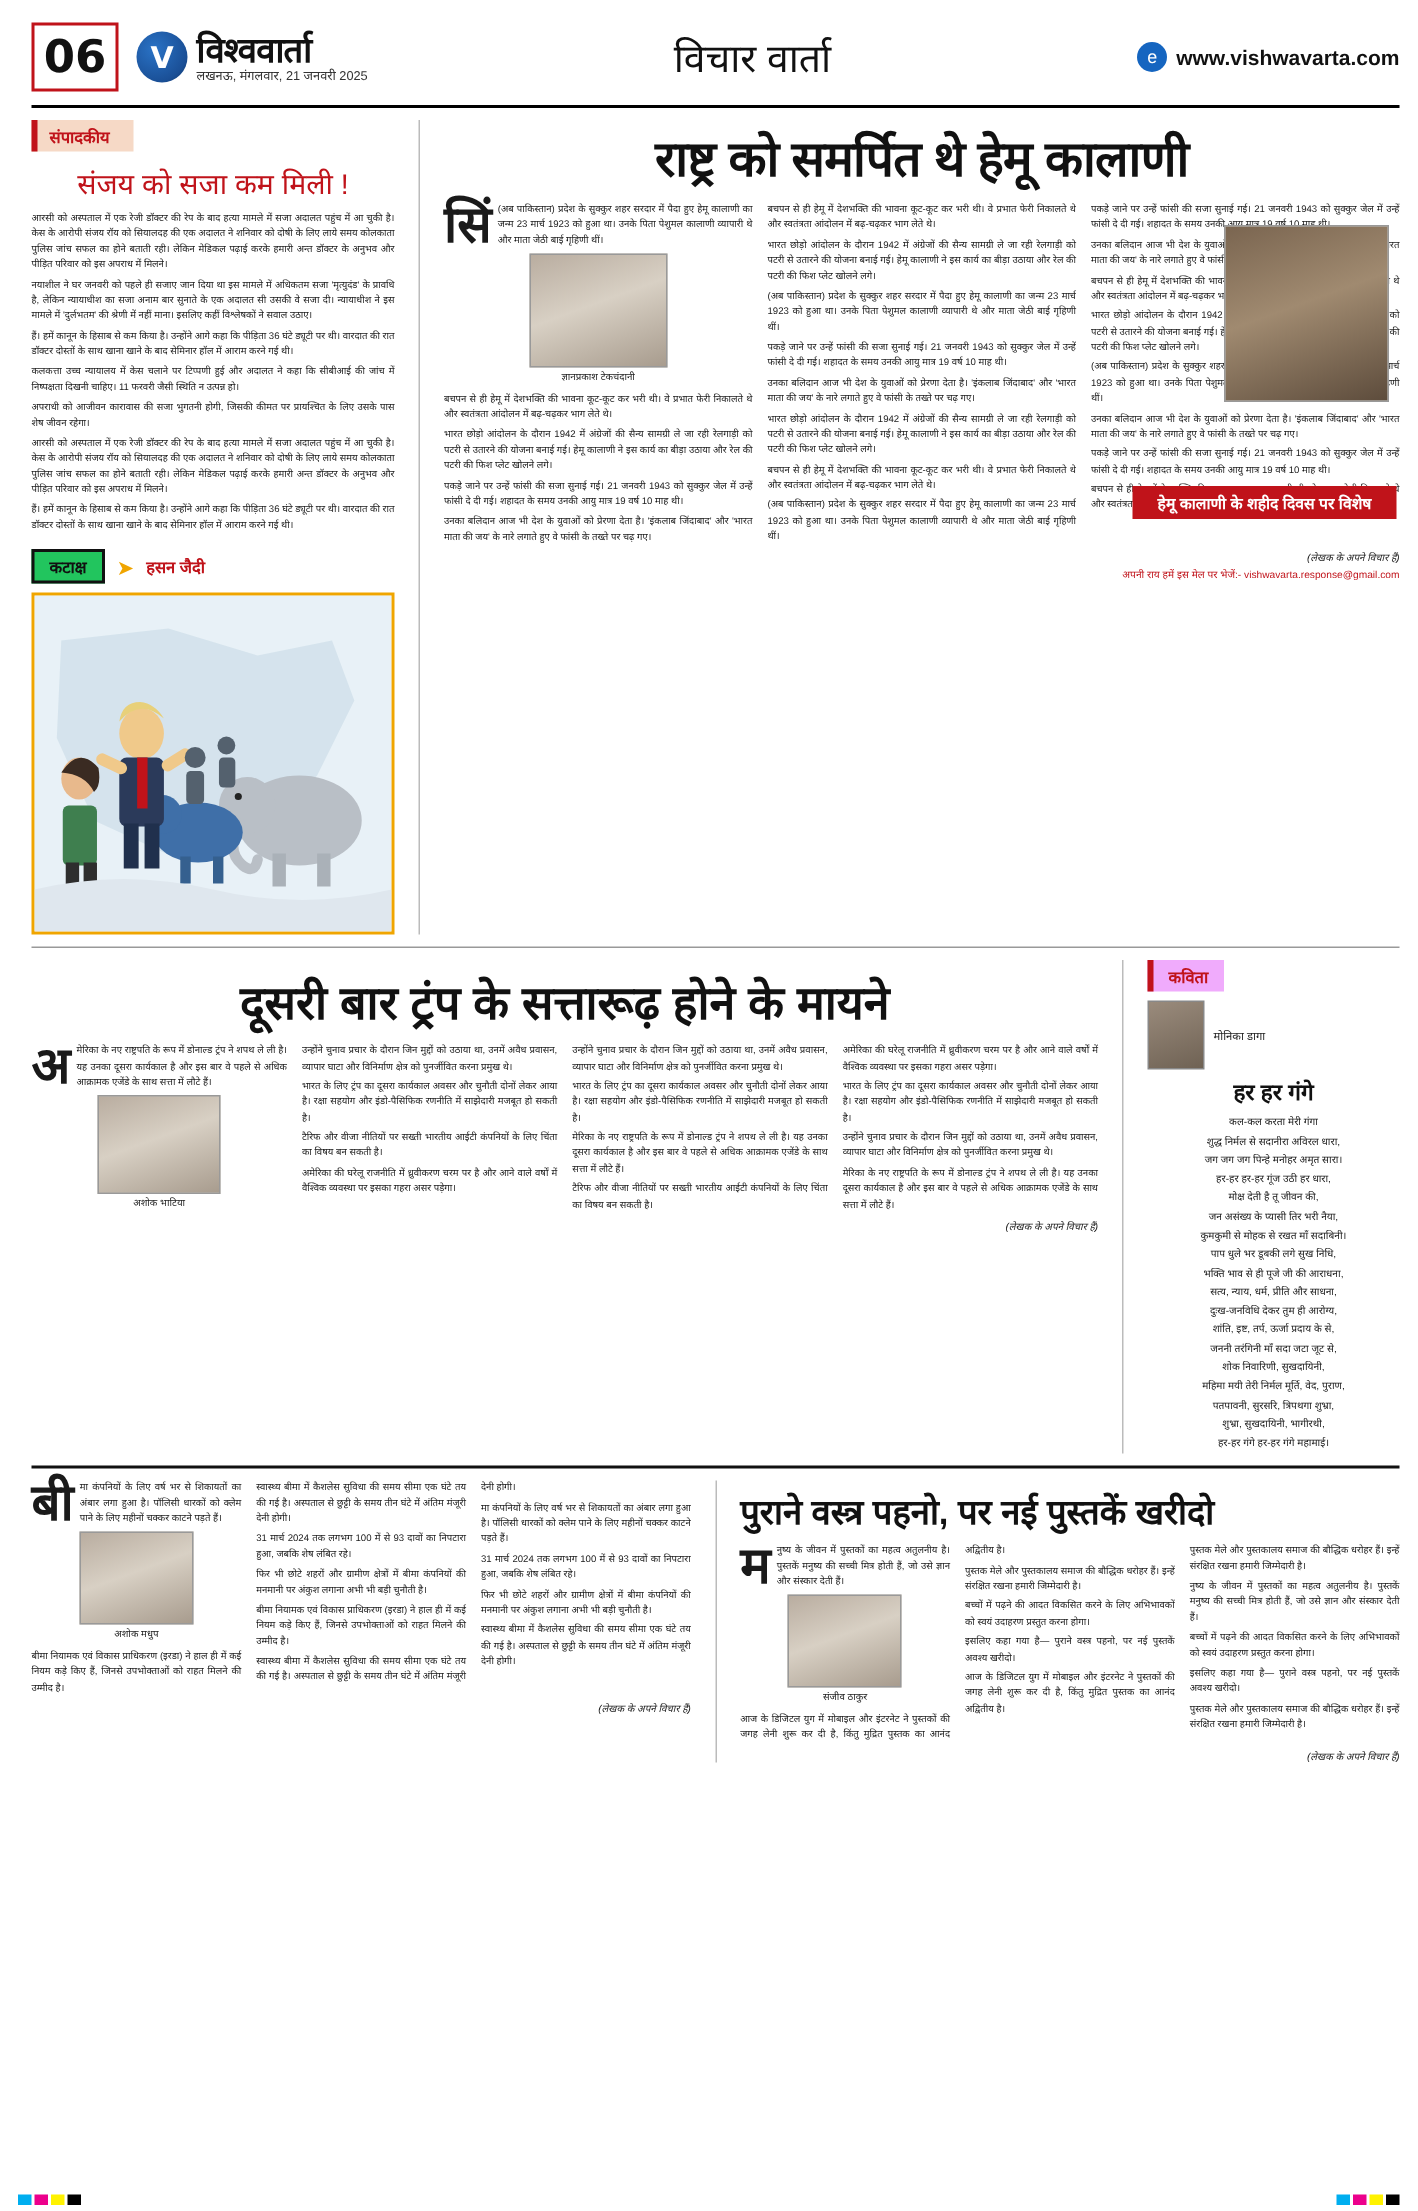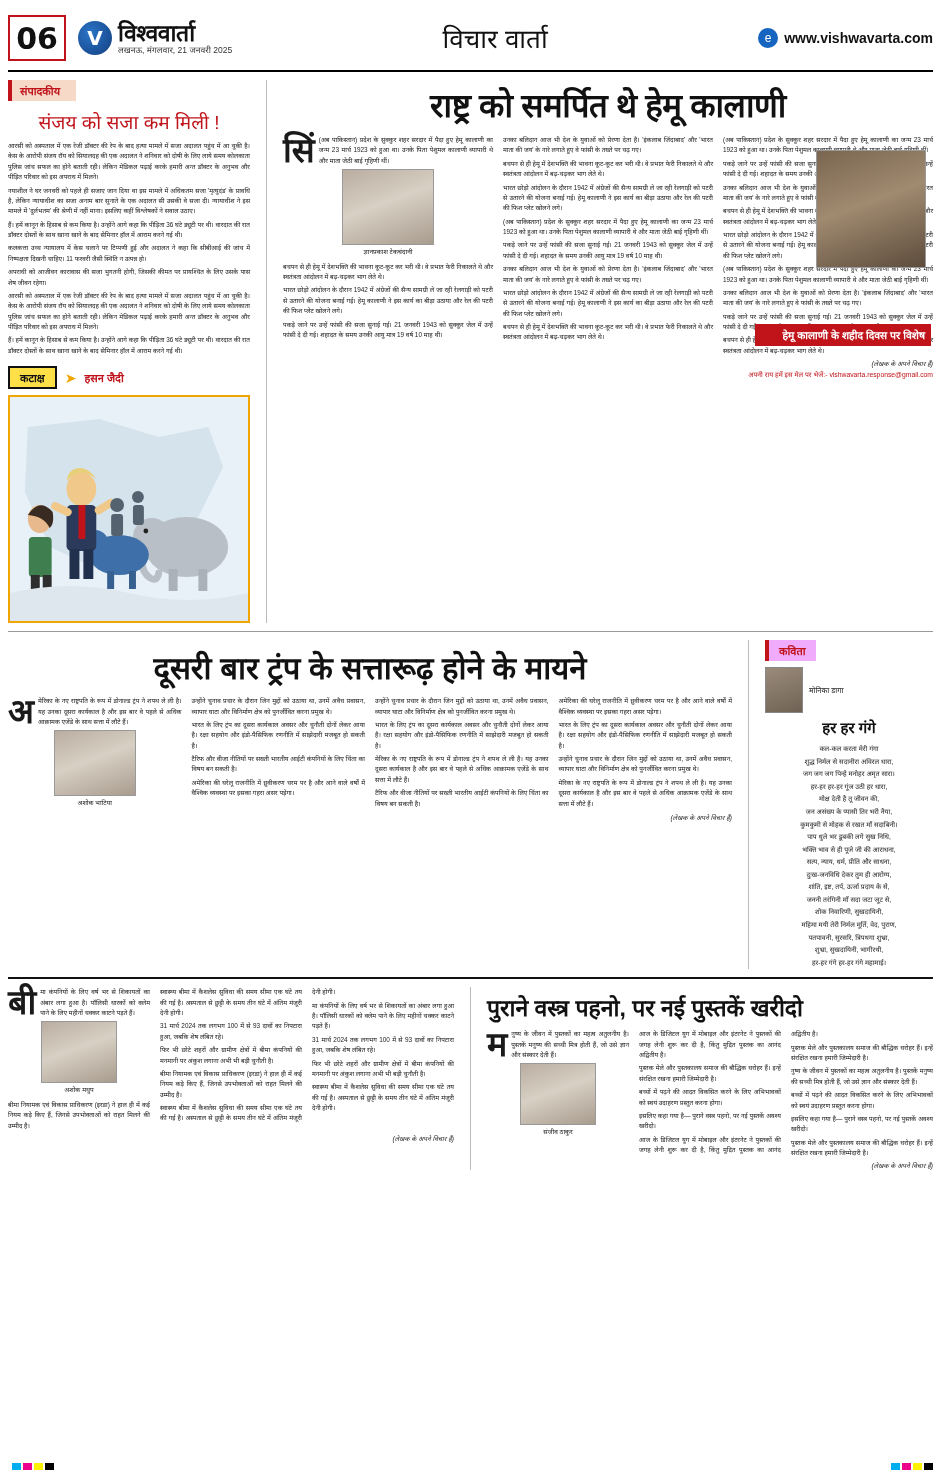--- a/index.html
+++ b/index.html
@@ -4,21 +4,21 @@
 <style>
   * { box-sizing: border-box; }
   html, body { margin:0; padding:0; }
   body {
     width: 945px; height: 1474px;
     background: #ffffff;
     font-family: "Liberation Sans", sans-serif;
     color: #111;
     position: relative;
   }
-  .page { width:945px; height:1474px; padding: 10px 12px 0 8px; position:relative; }
+  .page { width:945px; height:1474px; padding: 10px 12px 0 21px; position:relative; }
 
   
   .masthead { display:flex; align-items:center; height:62px; border-bottom:2px solid #000; padding-bottom:4px; }
   .pagenum {
     width:58px; height:46px; border:2px solid #c0131a; color:#111;
     font-size:30px; font-weight:bold; display:flex; align-items:center; justify-content:center;
     font-family:"DejaVu Sans", sans-serif;
   }
   .logo-wrap { display:flex; align-items:center; margin-left:12px; }
   .logo-mark {
@@ -77,32 +77,32 @@
 
   .photo-box { text-align:center; margin:2px auto 4px auto; }
   .photo {
     background:#cfc6ba; border:1px solid #999; display:block; margin:0 auto;
     background-image: linear-gradient(160deg,#b9ada0 0%,#d8d0c4 45%,#a89c8e 100%);
   }
   .cap { font-size:6.5px; text-align:center; color:#222; margin-top:2px; }
 
   .tag-strip {
     background:#c0131a; color:#fff; font-size:10.5px; font-weight:bold;
-    text-align:right; padding:4px 6px; margin:4px 0;
+    text-align:center; padding:4px 6px; margin:4px 0;
   }
   .byline-italic { font-size:6.6px; text-align:right; font-style:italic; color:#222; margin-top:3px; }
   .byline-red { font-size:6.8px; text-align:right; color:#c0131a; margin-top:2px; }
 
   .hr { border-top:1px solid #999; margin:8px 0; }
   .hr-thick { border-top:2px solid #111; margin:8px 0; }
 
   
   .cartoon-head { display:flex; align-items:center; gap:8px; margin-top:10px; }
   .cartoon-tag {
-    background:#fde047; border:2px solid #111; font-size:11px; font-weight:bold; padding:2px 10px;
+    background:#22c55e; border:2px solid #111; font-size:11px; font-weight:bold; padding:2px 10px;
   }
   .arrow-r { color:#f0a500; font-size:14px; }
   .cartoon-by { font-size:11px; color:#c0131a; font-weight:bold; }
   .cartoon-frame {
     border:2px solid #f0a500; height:228px; margin-top:6px; position:relative; overflow:hidden;
     background: linear-gradient(180deg,#eaf2f7 0%, #dfe9f0 100%);
   }
 
   
   .kavita-tag {

